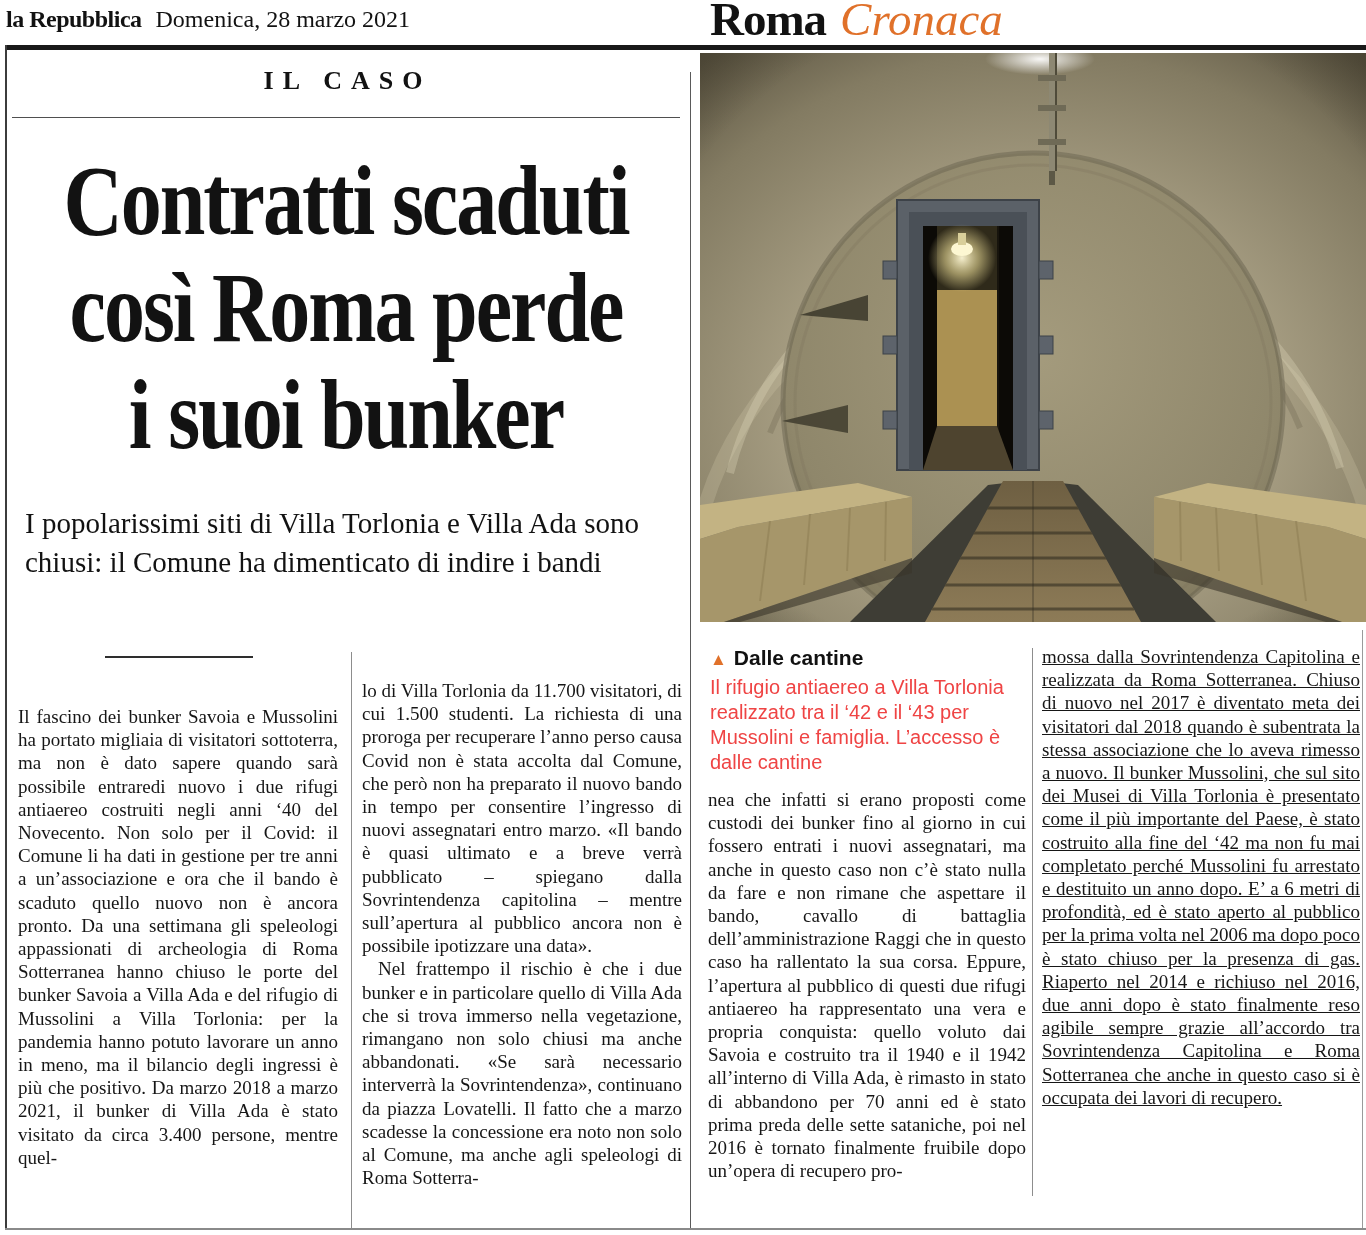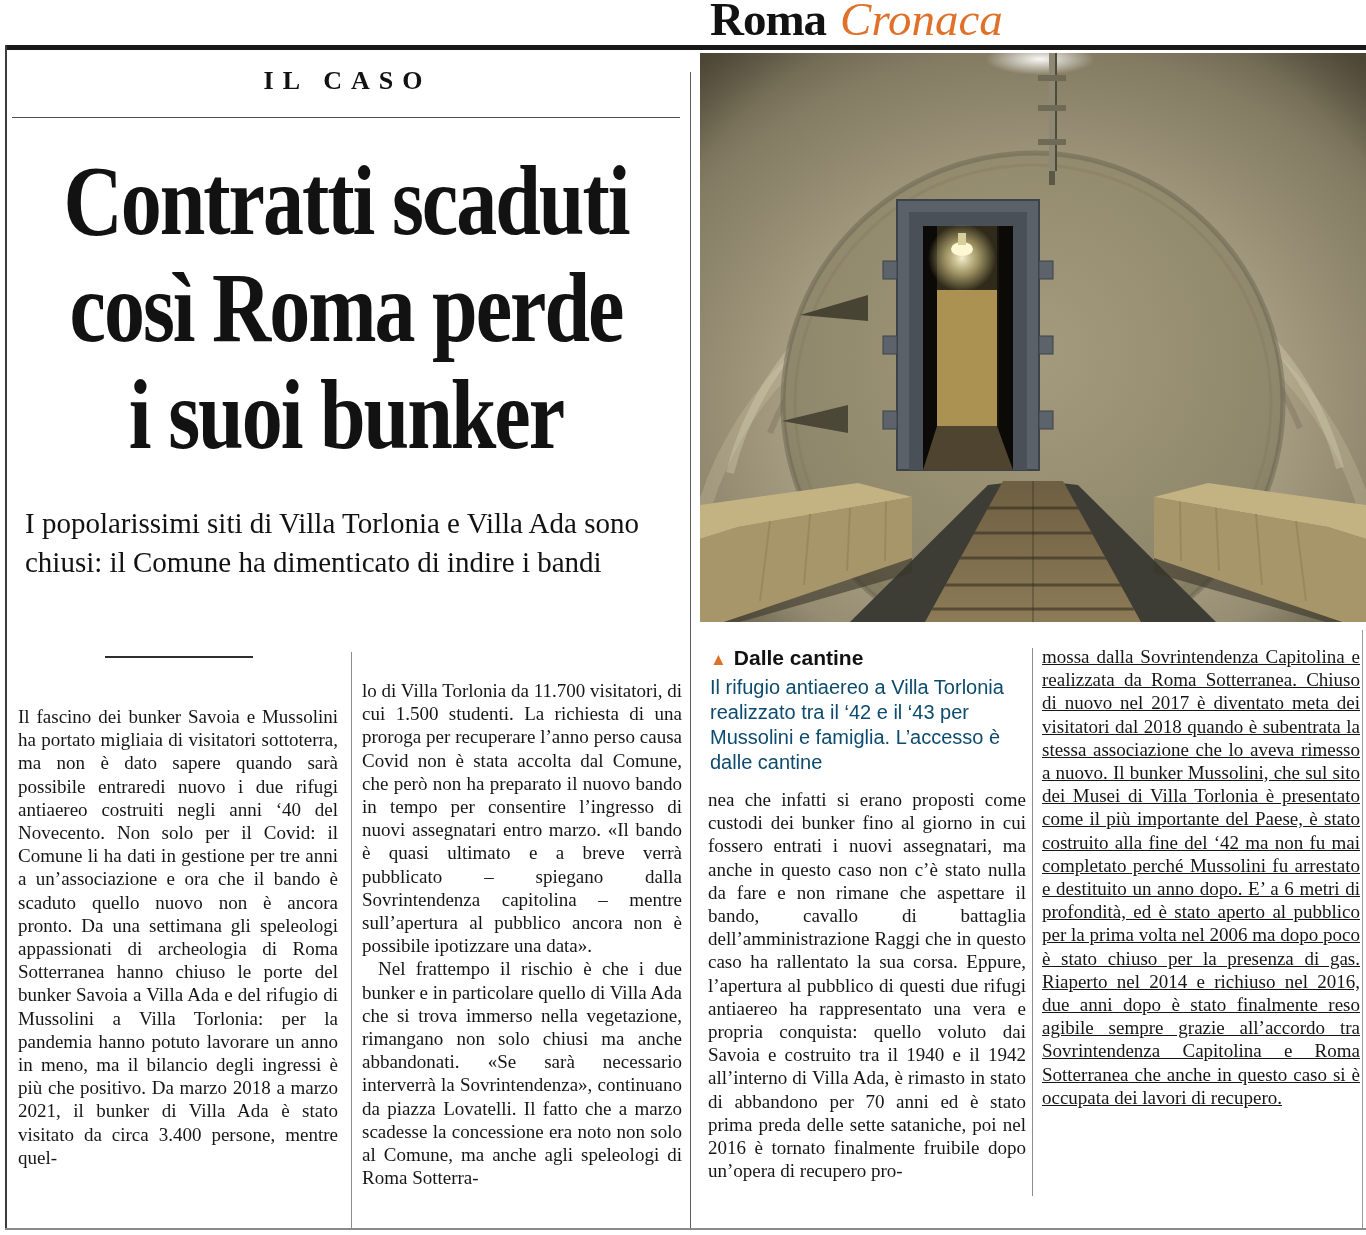--- a/index.html
+++ b/index.html
@@ -50,30 +50,33 @@
   .col2 .p2{text-indent:16px;}
   .col3{left:708px;top:788px;width:318px;}
   .col4{left:1042px;top:645px;width:318px;text-decoration:underline;}
 
   
   .photo{left:700px;top:53px;width:666px;height:569px;}
   .photo svg{display:block;}
   .caption{left:710px;top:646px;width:315px;font-family:"Liberation Sans",sans-serif;}
   .caption-head{font-size:21px;font-weight:bold;color:#111;}
   .tri{color:#e0712a;font-size:17px;margin-right:7px;}
-  .caption-body{margin-top:5px;font-size:20px;line-height:25px;color:#0c4a6e;}
+  .caption-body{margin-top:5px;font-size:20px;line-height:25px;color:#ef4444;}
 
   .copyright{left:1042px;top:1248px;font-family:"Liberation Sans",sans-serif;font-size:12px;
              font-weight:bold;color:#4c4c4c;letter-spacing:0.4px;}
 </style>
 </head>
 <body>
 
 <div class="page">
 
+  <div class="abs mast-left">
+    <span class="mast-paper">la Repubblica</span><span class="mast-date">Domenica, 28 marzo 2021</span>
+  </div>
   <div class="abs mast-right">
     <span class="sec-main">Roma</span><span class="sec-sub" style="color:#e0712a;">Cronaca</span>
   </div>
 
   <div class="abs rule-top"></div>
   <div class="abs border-left"></div>
   <div class="abs rule-bottom"></div>
   <div class="abs border-right"></div>
   <div class="abs divider-a"></div>
   <div class="abs divider-b"></div>

